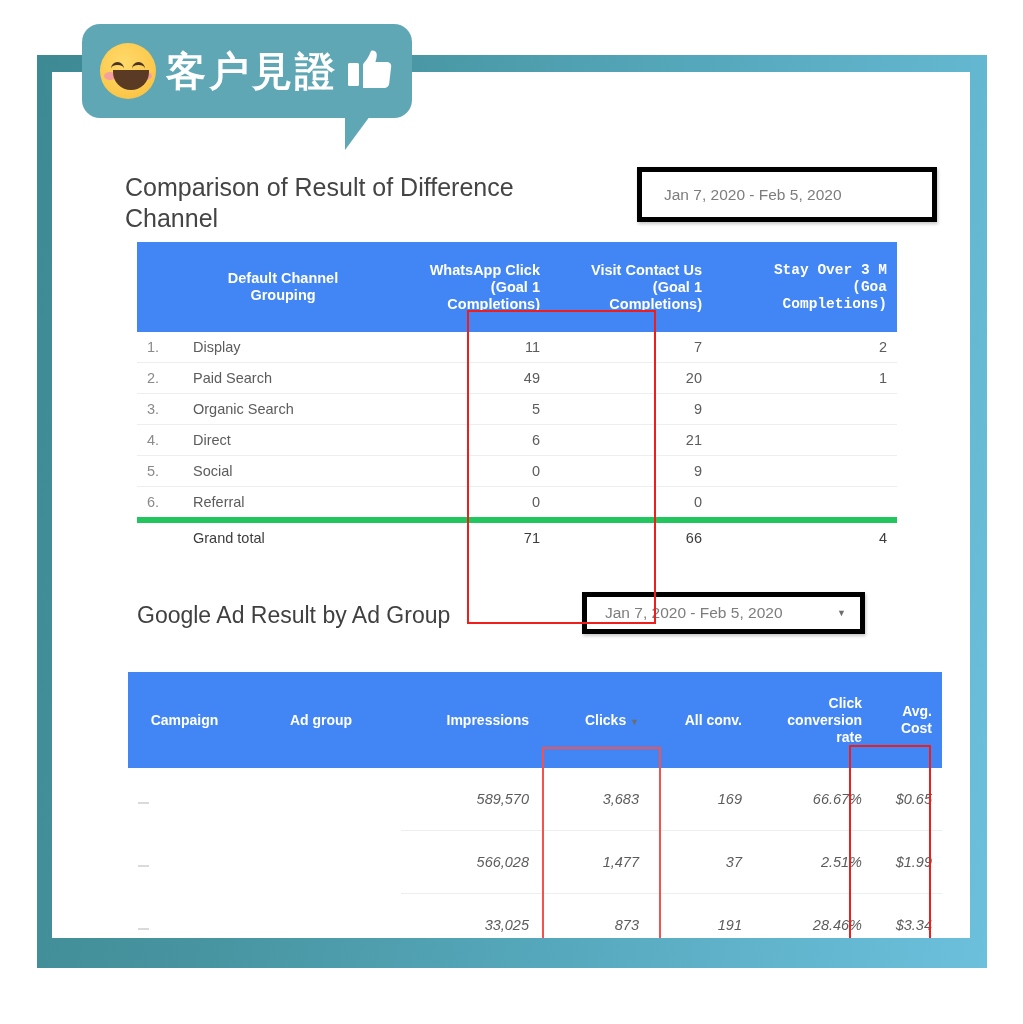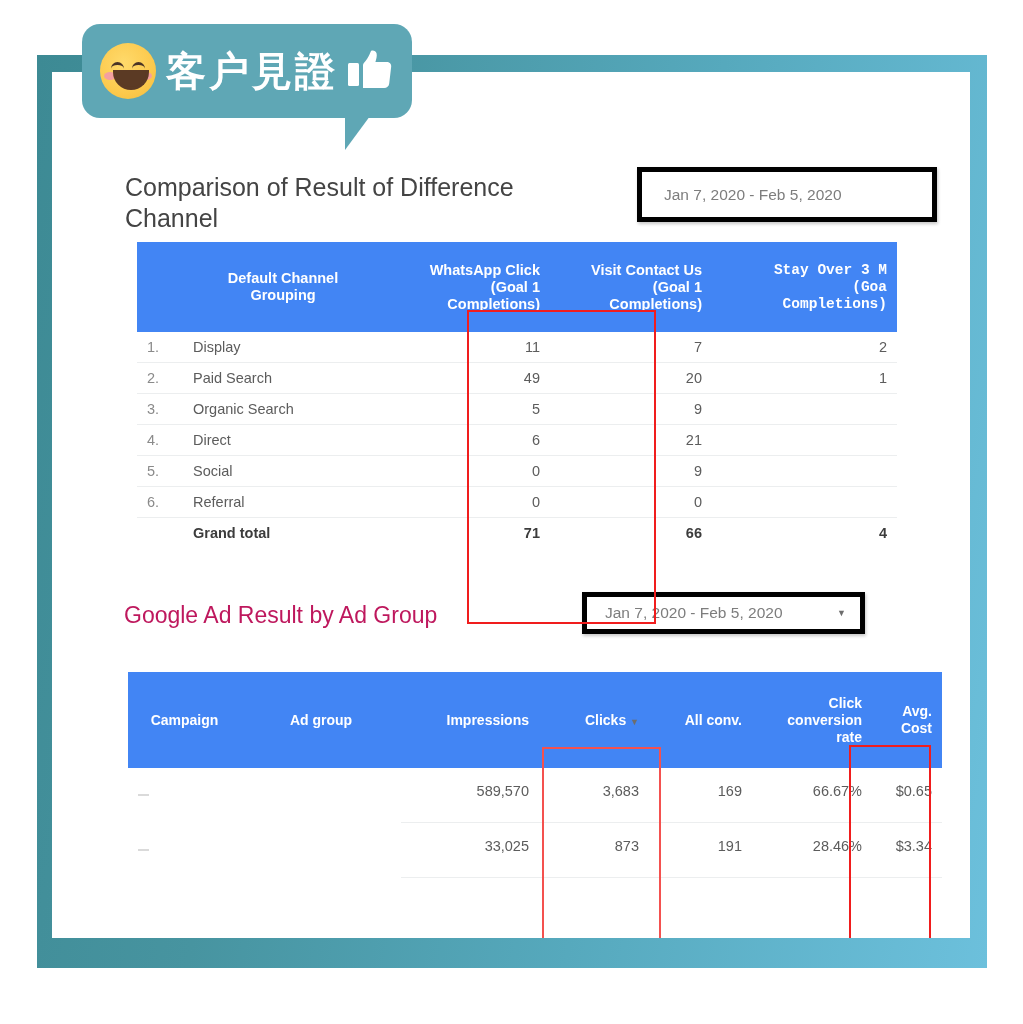--- a/index.html
+++ b/index.html
@@ -66,21 +66,21 @@
   #thumb{width:46px;height:42px;flex:0 0 auto;}
 
   
   #report{position:absolute;left:0;top:0;width:918px;height:866px;overflow:hidden;}
 
   .rpt-title{
     position:absolute;color:#4a4a4a;font-weight:400;
     font-family:"Liberation Sans","DejaVu Sans",sans-serif;
   }
   #title1{left:73px;top:100px;width:420px;font-size:25px;line-height:31px;color:#444;}
-  #title2{left:72px;top:530px;font-size:23px;color:#be185d;white-space:nowrap;}
+  #title2{left:85px;top:530px;font-size:23px;color:#404040;white-space:nowrap;}
 
   .datebox{
     position:absolute;background:#fff;border:5px solid #000000;
     box-shadow:1px 2px 3px rgba(0,0,0,.22);
     display:flex;align-items:center;
   }
   #datebox1{left:585px;top:95px;width:300px;height:55px;padding-left:22px;box-sizing:border-box;}
   #datebox2{left:530px;top:520px;width:283px;height:42px;padding:0 14px 0 18px;box-sizing:border-box;justify-content:space-between;}
   .datetext{color:#7d7d7d;font-size:15.5px;white-space:nowrap;}
   .caret{color:#6d6d6d;font-size:9px;line-height:1;}
@@ -90,42 +90,42 @@
   .hdr-cell{
     background:#4285f4;color:#ffffff;font-weight:700;font-size:14.5px;
     line-height:17px;vertical-align:middle;padding:11px 10px;
   }
   .t1 .hdr-cell{height:68px;}
   .cell{
     font-size:14.5px;color:#5c5c5c;padding:7px 10px;
     border-bottom:1px solid #eceeef;background:#fff;
   }
   .num{text-align:right;}
-  .grand td{font-weight:700;color:#3c3c3c;border-bottom:none;border-top:1px solid #22c55e;}
+  .grand td{font-weight:400;color:#3c3c3c;border-bottom:none;border-top:6px solid #22c55e;}
   .idx{color:#8a8a8a;width:26px;}
 
   
   #table1{left:85px;top:170px;}
   #table1 .c-idx{width:26px;}
   #table1 .c-chan{width:180px;}
   #table1 .c-g1{width:147px;}
   #table1 .c-g2{width:142px;}
   #table1 .c-g3{width:165px;font-family:Liberation Mono, monospace;}
 
   
   #table2{left:76px;top:600px;}
   #table2 .c-camp{width:93px;}
   #table2 .c-adg{width:140px;}
   #table2 .c-imp{width:118px;}
   #table2 .c-clk{width:90px;}
   #table2 .c-conv{width:83px;}
   #table2 .c-ccr{width:100px;}
   #table2 .c-cost{width:50px;}
   #table2 .hdr-cell{height:74px;font-size:14px;}
-  #table2 .cell{height:38px;padding-top:4px;padding-bottom:12px;}
+  #table2 .cell{height:38px;padding-top:12px;padding-bottom:12px;font-style:italic;}
   #table2 .blank-cell{border-bottom:none;}
   .dash{display:inline-block;width:11px;height:2px;background:#dadada;}
 
   
   .redbox{position:absolute;border:2px solid #f01d1d;z-index:20;pointer-events:none;}
   .redbox.soft{border-color:#f4514f;}
   #redbox-g1{left:415px;top:238px;width:185px;height:310px;}
   #redbox-clicks{left:490px;top:675px;width:115px;height:240px;}
   #redbox-cost{left:797px;top:673px;width:78px;height:240px;}
 </style>
@@ -260,20 +260,29 @@
       </thead>
       <tbody id="t2body">
           <tr>
             <td class="cell blank-cell"><span class="dash"></span></td>
             <td class="cell blank-cell"></td>
             <td class="cell num">589,570</td>
             <td class="cell num">3,683</td>
             <td class="cell num">169</td>
             <td class="cell num">66.67%</td>
             <td class="cell num">$0.65</td>
+          </tr>
+          <tr>
+            <td class="cell blank-cell"><span class="dash"></span></td>
+            <td class="cell blank-cell"></td>
+            <td class="cell num">566,028</td>
+            <td class="cell num">1,477</td>
+            <td class="cell num">37</td>
+            <td class="cell num">2.51%</td>
+            <td class="cell num">$1.99</td>
           </tr>
           <tr>
             <td class="cell blank-cell"><span class="dash"></span></td>
             <td class="cell blank-cell"></td>
             <td class="cell num">33,025</td>
             <td class="cell num">873</td>
             <td class="cell num">191</td>
             <td class="cell num">28.46%</td>
             <td class="cell num">$3.34</td>
           </tr>

